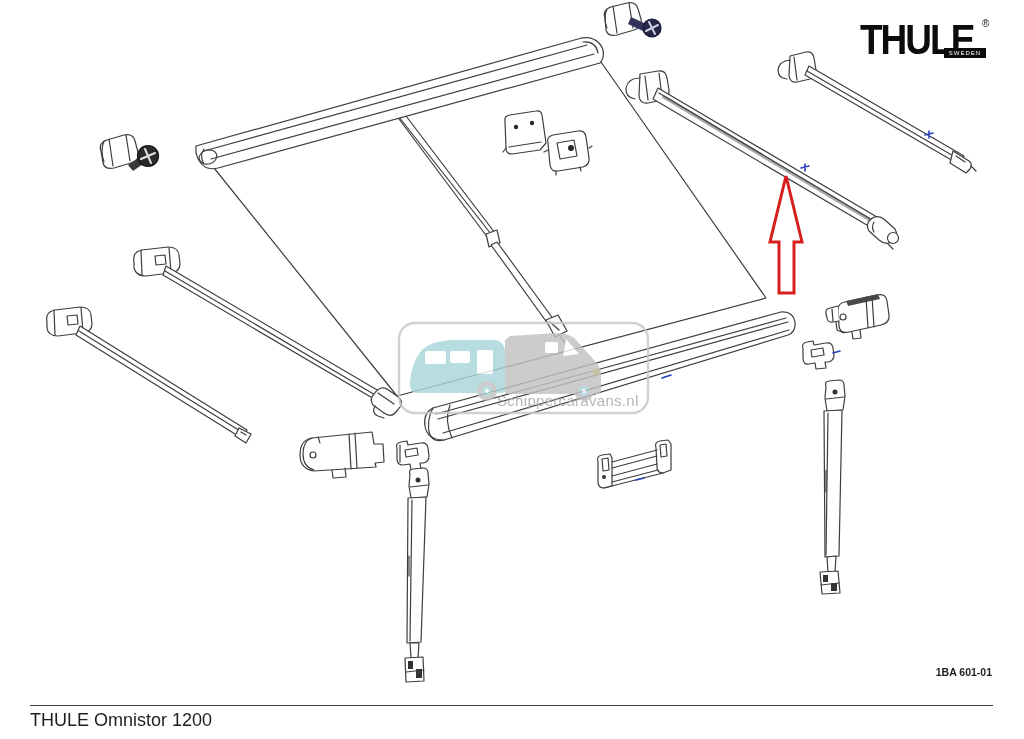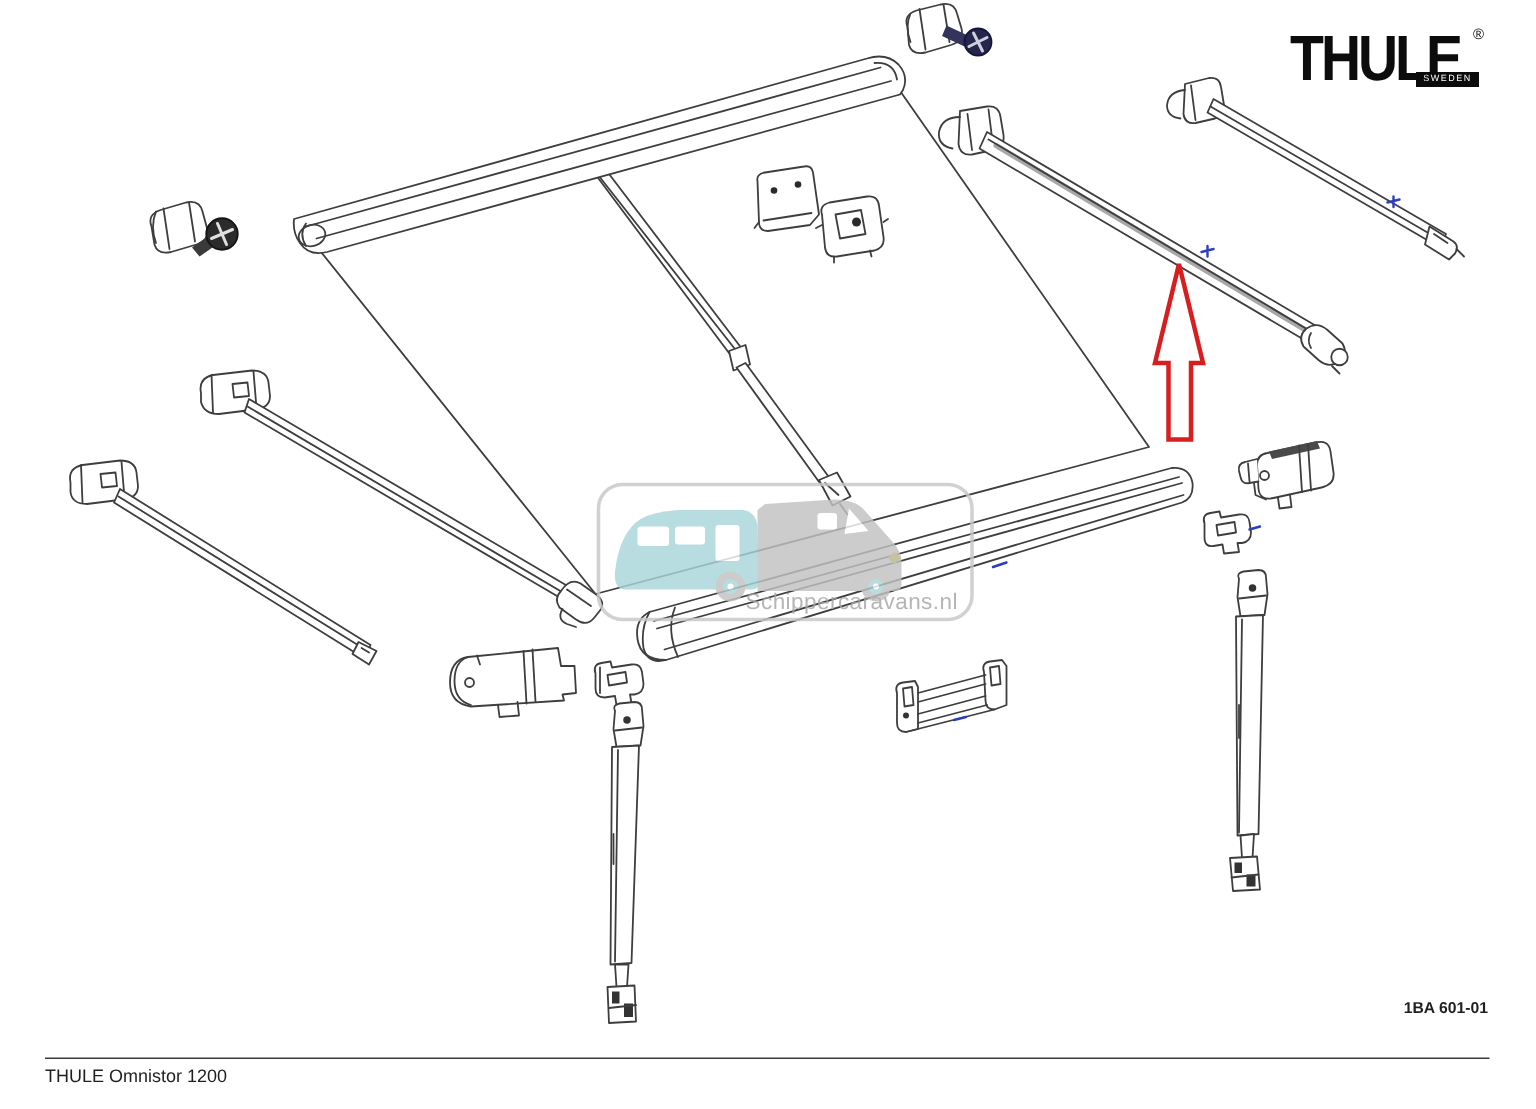--- a/index.html
+++ b/index.html
@@ -9,21 +9,21 @@
   
   .logo{position:absolute;left:860px;top:18px;width:150px;height:48px;}
   .logo-text{display:inline-block;font-weight:bold;font-size:37px;letter-spacing:-2px;
              color:#0c0c0c;transform:scaleY(1.15);transform-origin:top left;line-height:1;}
   .logo-reg{position:absolute;left:122px;top:0px;font-size:10px;color:#0c0c0c;}
   .logo-badge{position:absolute;left:84px;top:30px;width:42px;height:10px;background:#0b0b0b;
               color:#ffffff;font-size:6px;line-height:10px;text-align:center;letter-spacing:1px;
               text-transform:uppercase;}
   
   .footer-rule{position:absolute;left:30px;top:705px;width:963px;border-top:1.5px solid #3c3c3c;}
-  .footer-title{position:absolute;left:30px;top:710px;font-size:12px;color:#1f1f1f;}
+  .footer-title{position:absolute;left:30px;top:710px;font-size:18px;color:#1f1f1f;}
   .footer-code{position:absolute;right:32px;top:666px;font-size:10.5px;font-weight:bold;color:#1f1f1f;}
 </style>
 </head>
 <body>
 
 <div class="stage">
 
   <svg class="diagram-svg" width="1024" height="739" viewBox="0 0 1024 739">
     <g stroke="#3e3e3e" stroke-width="1.2" fill="none" stroke-linecap="round" stroke-linejoin="round">
 

